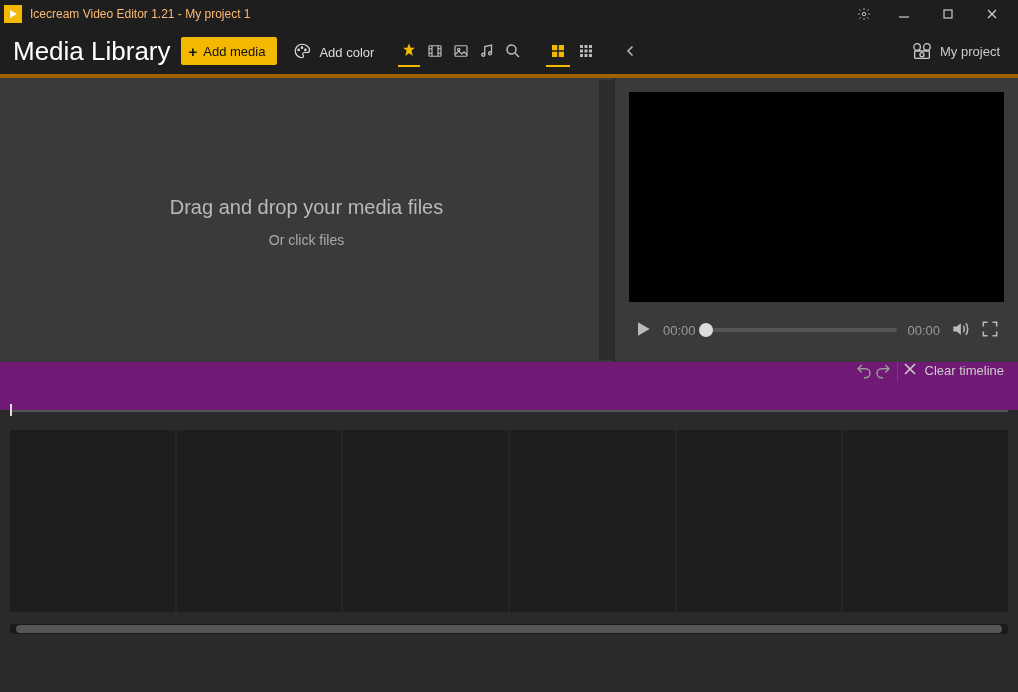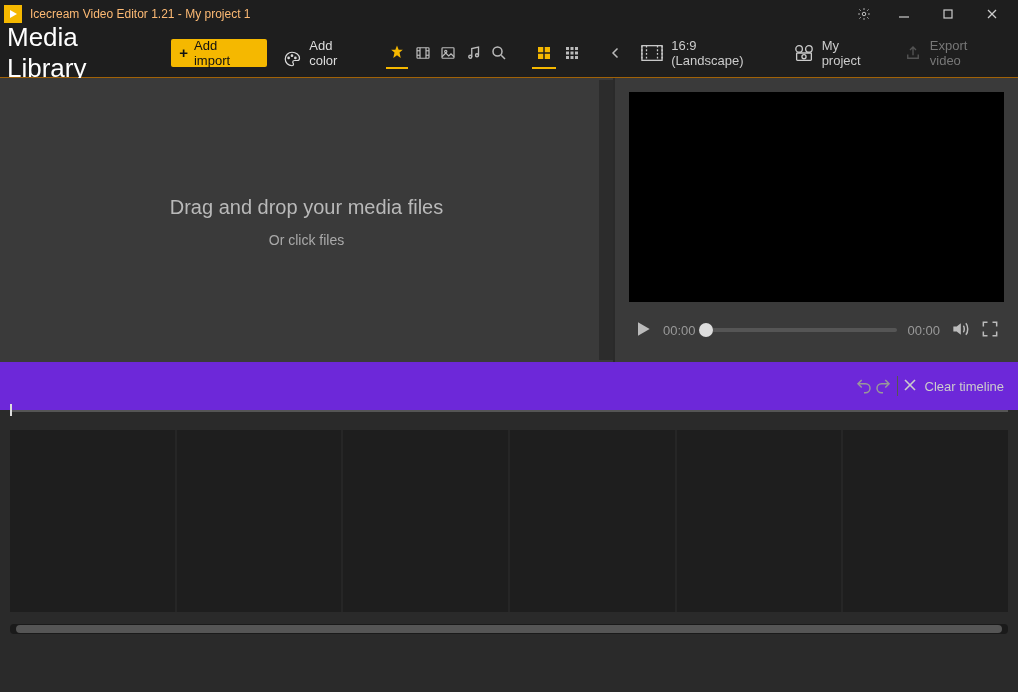--- a/index.html
+++ b/index.html
@@ -34,22 +34,22 @@
   }
   .title-btn svg { width:14px; height:14px; }
   .title-settings { width: 36px; }
 
   
   .toolbar {
     height: 50px;
     background: #1e1e1e;
     display: flex;
     align-items: center;
-    padding: 0 6px 0 5px;
-    border-bottom: 1px solid #a16207;
+    padding: 0 6px 0 11px;
+    border-bottom: 4px solid #a16207;
   }
   .media-library-title {
     color: #fff;
     font-size: 26px;
     font-weight: 300;
     padding: 0 10px 0 2px;
   }
   .add-files-btn {
     background: #f5b800;
     color: #111;
@@ -143,22 +143,22 @@
     flex:1; height:4px; background:#555; border-radius:2px; position:relative;
   }
   .seek-thumb {
     position:absolute; left:0; top:50%; transform:translate(-50%,-50%);
     width:14px; height:14px; border-radius:50%; background:#ddd;
   }
   .vol svg, .fs svg { width:20px; height:20px; }
 
   
   .timeline-toolbar {
-    height: 48px; background:#6d28d9;
-    display:flex; align-items:center; justify-content:flex-end;
+    height: 48px; background:#701a75;
+    display:flex; align-items:flex-start; justify-content:flex-end;
     padding: 0 14px;
     gap: 1px;
   }
   .tl-btn { color:#999; display:flex; align-items:center; }
   .tl-btn svg { width:18px; height:18px; }
   .tl-sep { width:1px; height:20px; background:#555; margin: 0 4px;}
   .clear-timeline { font-size:13px; color:#ccc; display:flex; align-items:center; gap:8px;}
 
   
   .timeline-wrap {
@@ -223,21 +223,21 @@
         <line x1="11" y1="3" x2="3" y2="11" stroke="currentColor" stroke-width="1.2"></line>
       </svg>
   </div>
 </div>
 
 <div class="toolbar">
   <div class="media-library-title">Media Library</div>
 
   <div class="add-files-btn">
     <span class="plus">+</span>
-    <span>Add import</span>
+    <span>Add media</span>
   </div>
 
   <div class="add-color-btn">
     <span class="icon-wrap">
       <svg width="18" height="18" viewBox="0 0 24 24" fill="none" stroke="currentColor" stroke-width="1.6">
         <path d="M12 3a9 9 0 1 0 0 18c1.5 0 2-1 2-2s-1-1.6-1-3 1-2 2.5-2H19a3 3 0 0 0 3-3c0-4.4-4.5-8-10-8z"></path>
         <circle cx="7.5" cy="10.5" r="1"></circle>
           <circle cx="12" cy="7.5" r="1"></circle>
           <circle cx="16.5" cy="10.5" r="1"></circle>
       </svg>
@@ -307,54 +307,33 @@
   </div>
 
   <div class="toolbar-icon collapse-arrow">
     <svg viewBox="0 0 24 24" fill="none" stroke="currentColor" stroke-width="2">
         <polyline points="14,6 8,12 14,18"></polyline>
       </svg>
   </div>
 
   <div class="toolbar-flex"></div>
 
-  <div class="right-tool">
-    <span class="icon-wrap">
-      <svg width="22" height="18" viewBox="0 0 24 18" fill="none" stroke="currentColor" stroke-width="1.4">
-        <rect x="1" y="1" width="22" height="16"></rect>
-        <line x1="1" y1="1" x2="1" y2="17" stroke-dasharray="2 2"></line>
-        <line x1="6" y1="1" x2="6" y2="17" stroke-dasharray="2 2"></line>
-        <line x1="18" y1="1" x2="18" y2="17" stroke-dasharray="2 2"></line>
-        <line x1="23" y1="1" x2="23" y2="17" stroke-dasharray="2 2"></line>
-      </svg>
-    </span>
-    <span>16:9 (Landscape)</span>
-  </div>
 
   <div class="right-tool">
     <span class="icon-wrap">
       <svg width="20" height="18" viewBox="0 0 24 22" fill="none" stroke="currentColor" stroke-width="1.6">
         <circle cx="6" cy="6" r="4"></circle>
           <circle cx="18" cy="6" r="4"></circle>
         <rect x="3" y="11" width="18" height="9" rx="1"></rect>
         <circle cx="12" cy="15.5" r="2.5"></circle>
       </svg>
     </span>
     <span>My project</span>
   </div>
 
-  <div class="right-tool disabled">
-    <span class="icon-wrap">
-      <svg width="18" height="18" viewBox="0 0 24 24" fill="none" stroke="currentColor" stroke-width="1.8">
-        <path d="M12 15V4M8 8l4-4 4 4"></path>
-          <path d="M5 14v5h14v-5"></path>
-      </svg>
-    </span>
-    <span>Export video</span>
-  </div>
 </div>
 
 <div class="main">
   <div class="library-area">
     <div class="drop-hint">
       <div>Drag and drop your media files</div>
     </div>
     <div class="drop-hint-sub">
       <span>Or </span><span class="link">click files</span>
     </div>

